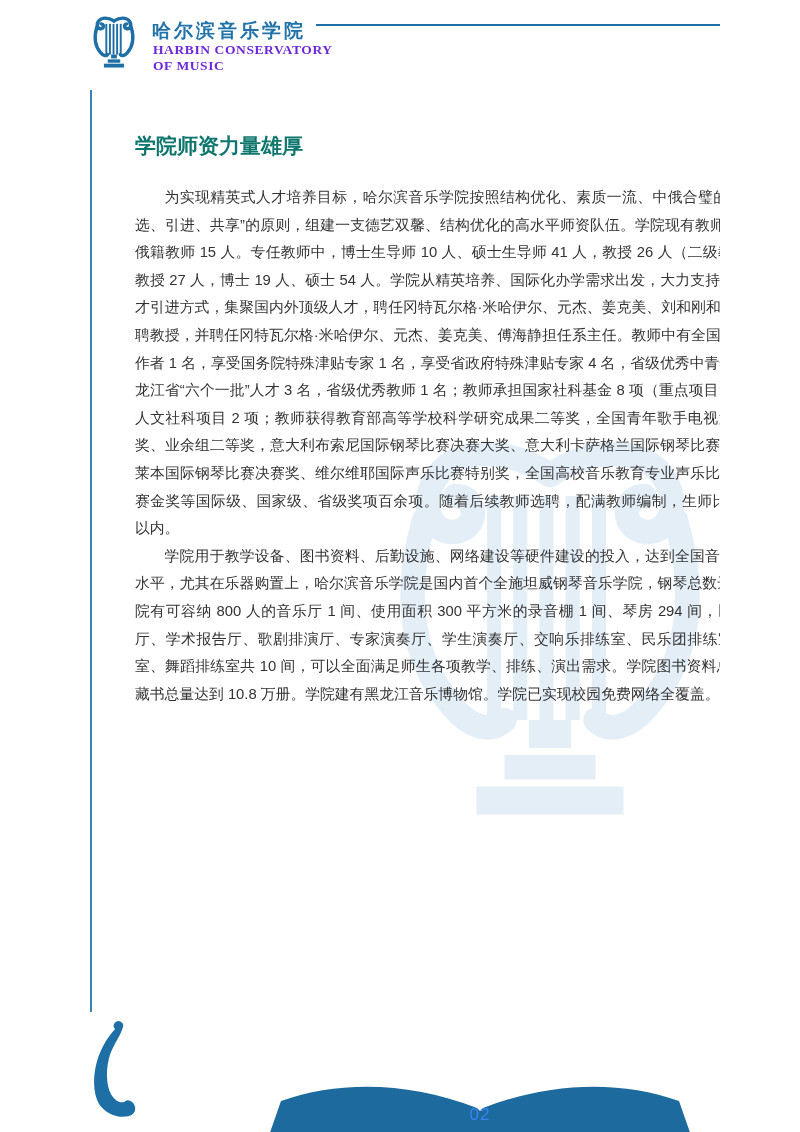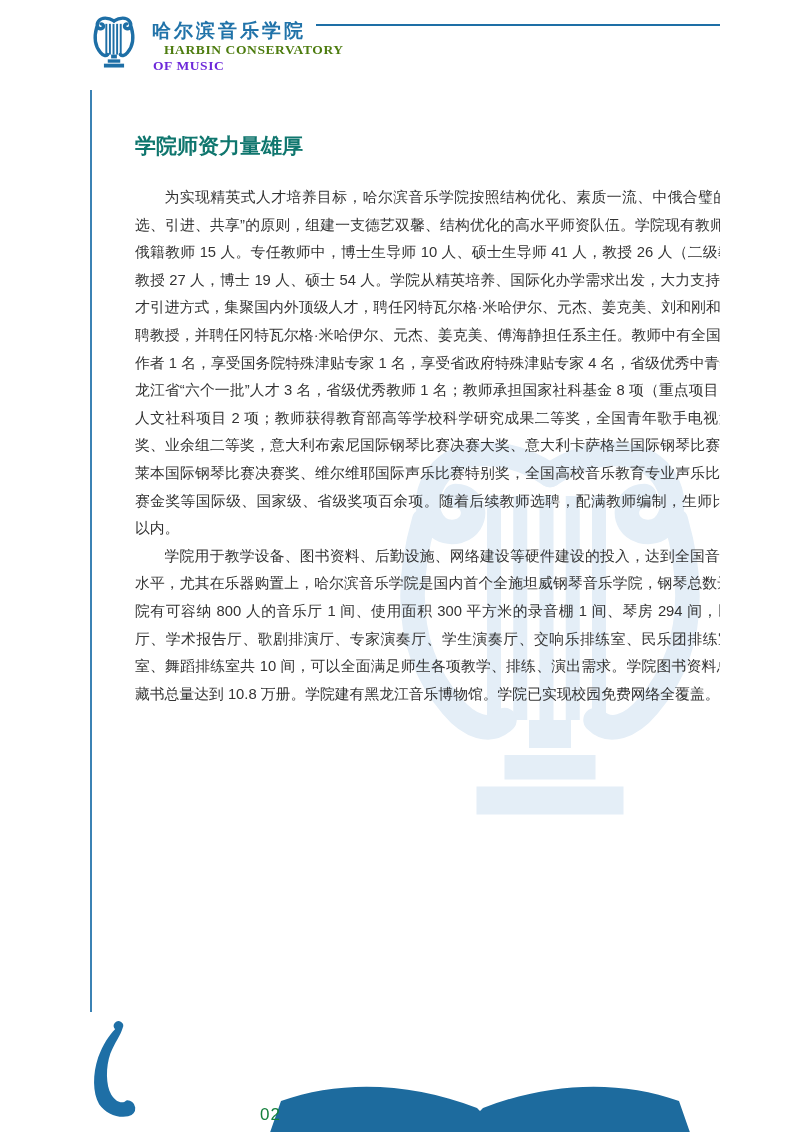--- a/index.html
+++ b/index.html
@@ -14,23 +14,23 @@
   }
 
   
   .logo { position:absolute; left:10px; top:4px; width:48px; height:56px; }
   .title-zh {
     position:absolute; left:72px; top:6px;
     font-size:19px; letter-spacing:3px; font-weight:600;
     color:#2173a9;
   }
   .title-en1 {
-    position:absolute; left:84px; top:30px;
+    position:absolute; left:73px; top:30px;
     font-family:"Liberation Serif","DejaVu Serif",serif;
-    font-size:13.5px; letter-spacing:0.6px; font-weight:600; color:#4d7c0f;
+    font-size:13.5px; letter-spacing:0.6px; font-weight:600; color:#6d28d9;
   }
   .title-en2 {
     position:absolute; left:73px; top:46px;
     font-family:"Liberation Serif","DejaVu Serif",serif;
     font-size:13.5px; letter-spacing:0.6px; font-weight:600; color:#6d28d9;
   }
   .header-rule {
     position:absolute; left:236px; top:12px; width:468px; height:2px;
     background:#1e6fa6;
   }
@@ -55,21 +55,21 @@
   .section-heading {
     font-size:21px; line-height:28px; font-weight:700; color:#0f766e;
     margin-top:34px; margin-bottom:24px; text-align:left;
   }
   .intro { margin:0; }
 
   
   .footer-book { position:absolute; left:180px; top:1072px; width:440px; height:60px; }
   .page-number {
     position:absolute; left:180px; top:1093px; width:440px;
-    text-align:left; color:#15803d; font-size:17px; letter-spacing:1px;
+    text-align:center; color:#3b82f6; font-size:17px; letter-spacing:1px;
     z-index:2;
   }
 </style>
 </head>
 <body>
 
 <div class="page">
 
   <div>
     <svg class="logo" viewBox="0 0 100 116" xmlns="http://www.w3.org/2000/svg">

